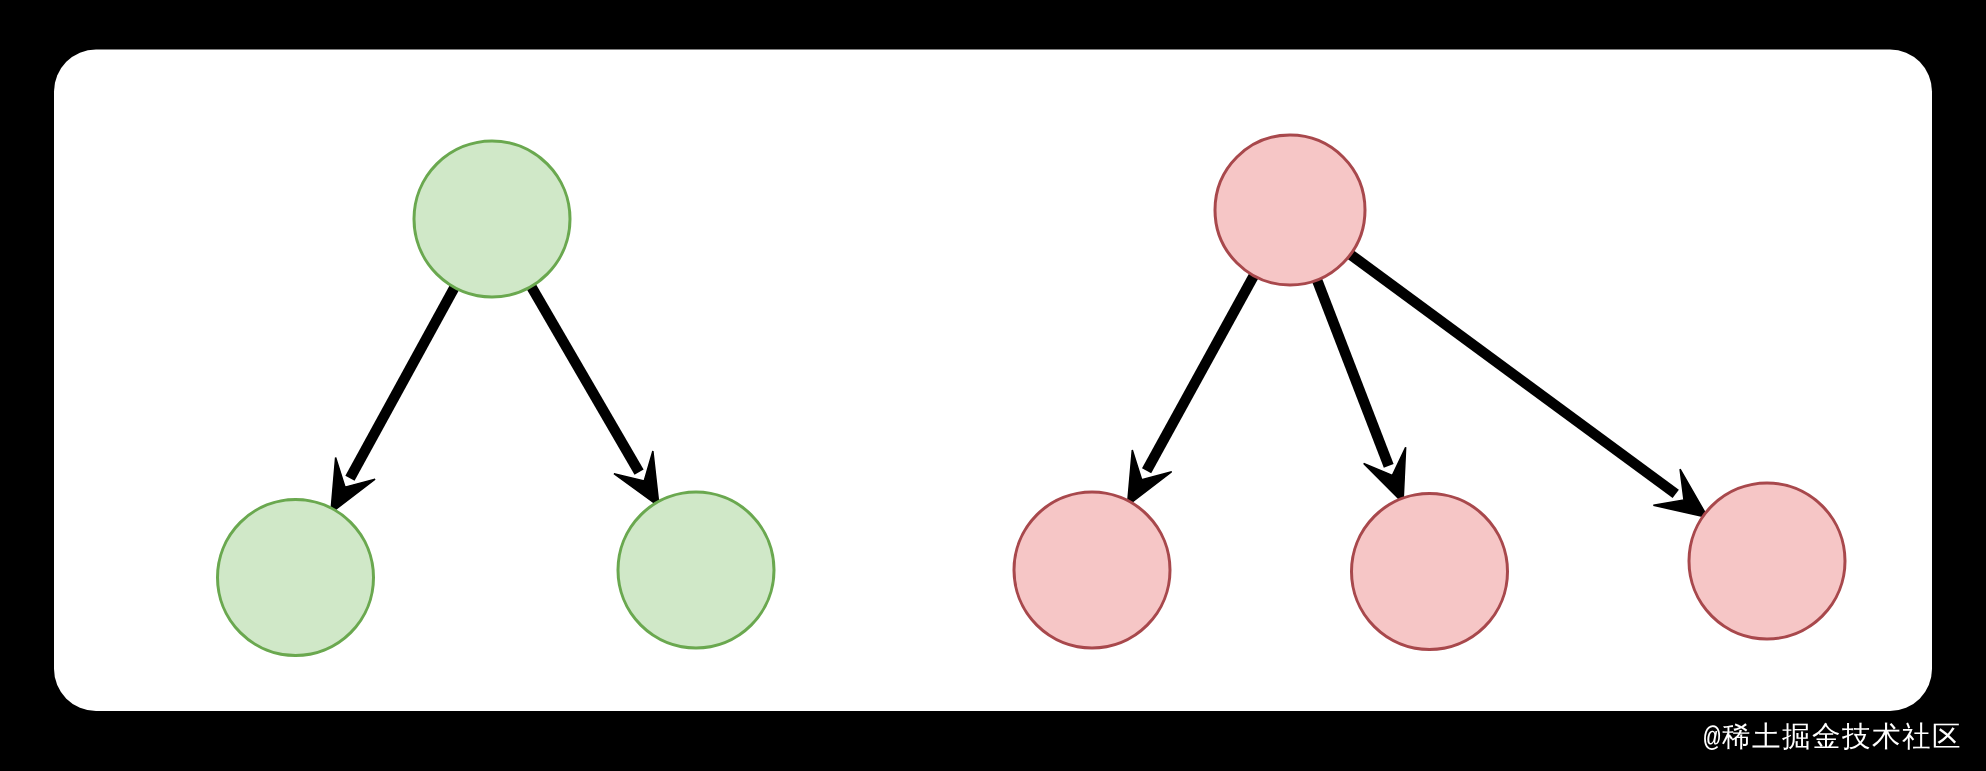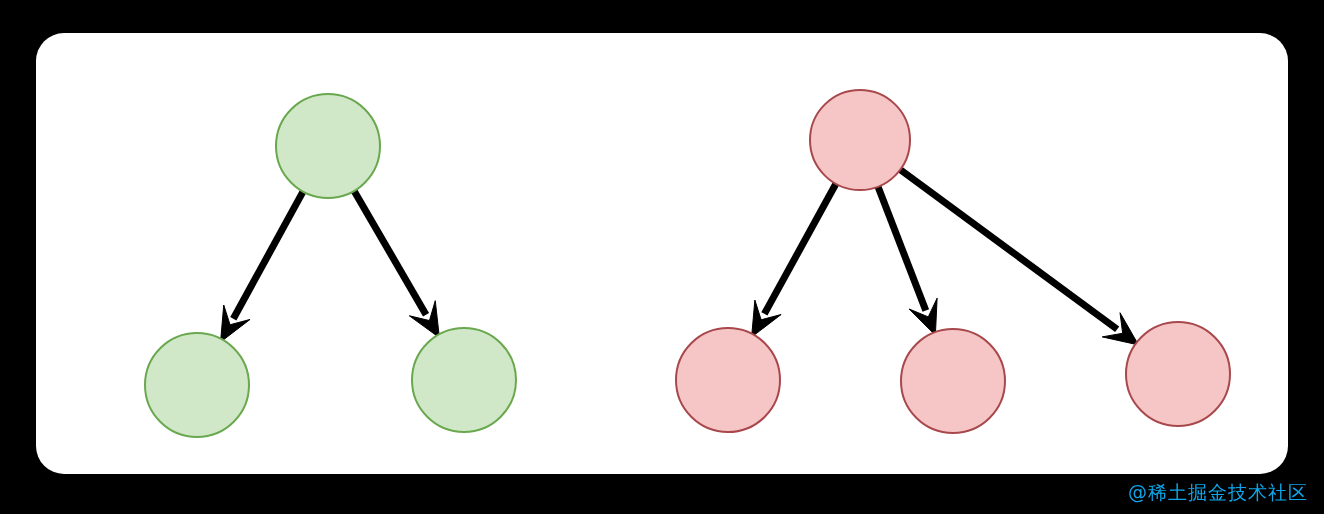--- a/index.html
+++ b/index.html
@@ -90,14 +90,14 @@
         </g>
         <g>
           <circle cx="953" cy="381" r="52" fill="#f6c6c6" stroke="#a8484c" stroke-width="2"></circle>
         </g>
         <g>
           <circle cx="1178" cy="374" r="52" fill="#f6c6c6" stroke="#a8484c" stroke-width="2"></circle>
         </g>
       </g>
   </svg>
 
-  <div id="watermark" style="color: #0ea5e9;">@稀土掘金技术社区</div>
+  <div id="watermark" style="color: #ffffff; font-family: Liberation Mono, monospace;">@稀土掘金技术社区</div>
 </div>
 
 </body></html>

